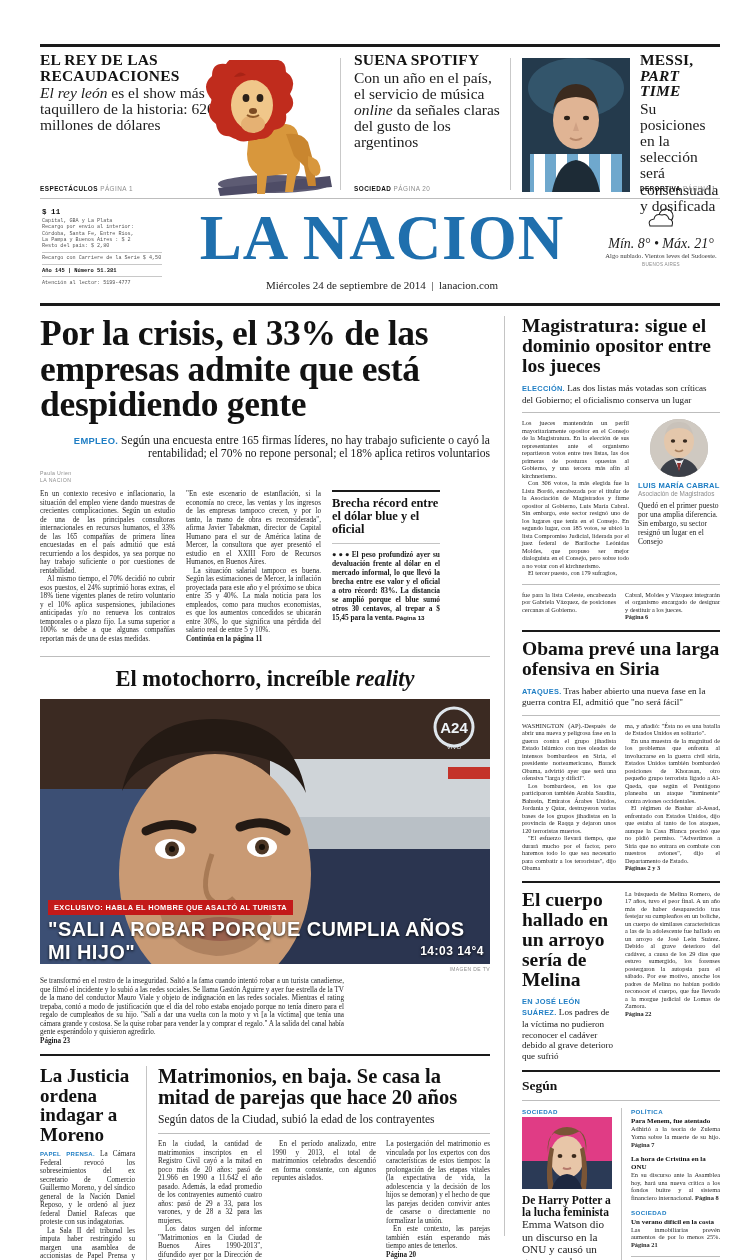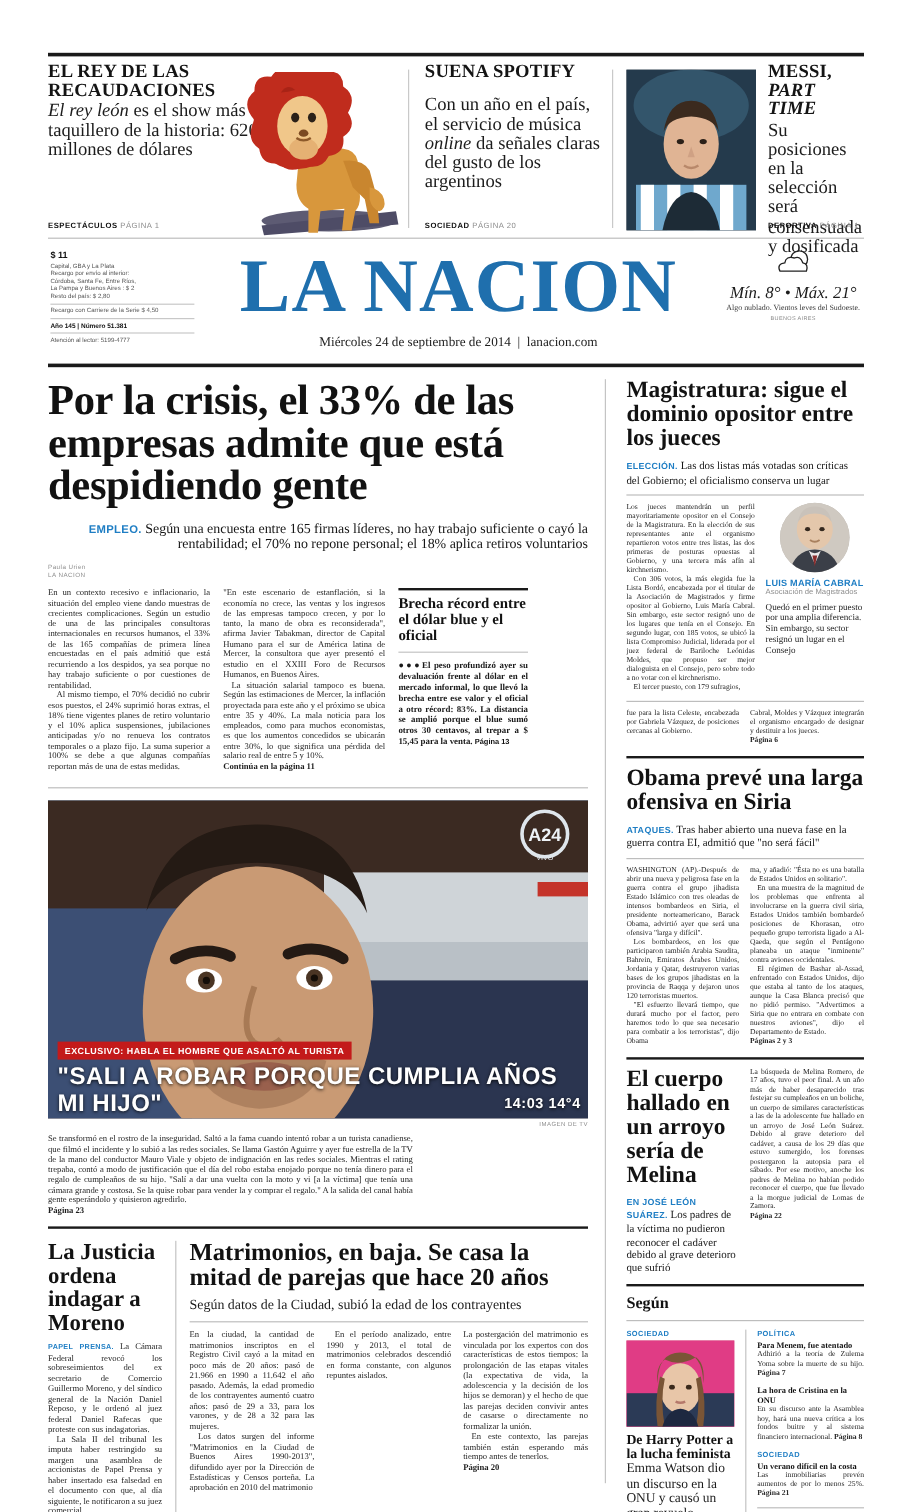--- a/index.html
+++ b/index.html
@@ -22,21 +22,21 @@
 
   
   .lion{position:absolute;left:150px;top:8px;width:145px;height:138px;}
 
   
   .messiph{position:absolute;left:0;top:6px;width:108px;height:134px;overflow:hidden;background:#20303f;}
 
   
   .mast{position:absolute;left:0;top:202px;width:680px;height:102px;}
   .mast .rulebot{position:absolute;left:0;top:101px;width:680px;height:3px;background:#1a1a1a;}
-  .price{position:absolute;left:2px;top:6px;width:120px;font-family:Liberation Sans, sans-serif;color:#3c3c3c;}
+  .price{position:absolute;left:2px;top:6px;width:120px;font-family:Liberation Mono, monospace;color:#3c3c3c;}
   .price .p1{font-weight:bold;font-size:7.6px;color:#111;margin-bottom:2px;}
   .price .ln{font-size:5.1px;line-height:6.3px;color:#555;}
   .price .hr{height:1px;background:#c8c8c8;margin:2.5px 0;}
   .price .yr{font-size:5.4px;font-weight:bold;color:#111;}
   .logo{position:absolute;left:152px;top:4px;width:380px;text-align:center;}
   .logo .word{font-family:"Liberation Serif",serif;font-weight:bold;font-size:63px;line-height:64px;color:#1f6fad;letter-spacing:1px;}
   .logo .date{margin-top:9px;font-size:11px;color:#1c1c1c;}
   .wx{position:absolute;right:0;top:6px;width:118px;text-align:center;color:#1c1c1c;}
   .wx .tmp{font-size:14px;margin-top:2px;font-style:italic;}
   .wx .dsc{font-size:6.6px;line-height:7.6px;color:#3a3a3a;}
@@ -143,21 +143,21 @@
         <path d="M44 17 q6 -8 12 -2 q-6 2 -12 2z" fill="#a82316"></path>
       </svg>
       <div class="sect">
         <b>ESPECTÁCULOS</b> <span>PÁGINA 1</span>
       </div>
     </div>
     <div class="vrule" style="left:300px;"></div>
 
     <div class="cell" style="left:314px;width:148px;">
       <h3>SUENA SPOTIFY</h3>
-      <p style="margin-top:12px;">
+      <p style="margin-top:2px;">
         <span>Con un año en el país, el servicio de música </span><i>online</i><span> da señales claras del gusto de los argentinos</span>
       </p>
       <div class="sect">
         <b>SOCIEDAD</b> <span>PÁGINA 20</span>
       </div>
     </div>
     <div class="vrule" style="left:470px;"></div>
 
     <div class="cell" style="left:482px;width:108px;">
       <div class="messiph">
@@ -258,20 +258,23 @@
           <p>
             <span class="dots">●●●</span><span>El peso profundizó ayer su devaluación frente al dólar en el mercado informal, lo que llevó la brecha entre ese valor y el oficial a otro récord: 83%. La distancia se amplió porque el blue sumó otros 30 centavos, al trepar a $ 15,45 para la venta.</span>
             <span class="pg">Página 13</span>
           </p>
         </div>
       </div>
     </div>
 
     <div class="moto">
       <div class="hr-thin" style="margin-bottom:10px;"></div>
+      <h2>
+        <span>El motochorro, increíble </span><i>reality</i>
+      </h2>
 
       <div class="photo">
         <svg viewBox="0 0 450 265" width="450" height="265" preserveAspectRatio="none">
           <rect width="450" height="265" fill="#32384a"></rect>
           <rect x="0" y="0" width="450" height="120" fill="#3b2a22"></rect>
           <rect x="230" y="60" width="220" height="60" fill="#cfd4d8"></rect>
           <rect x="230" y="118" width="220" height="38" fill="#b9c0c6"></rect>
           <rect x="0" y="150" width="450" height="115" fill="#2b3550"></rect>
           <rect x="0" y="90" width="120" height="175" fill="#3c4f74"></rect>
           <ellipse cx="175" cy="175" rx="96" ry="120" fill="#c99a74"></ellipse>

